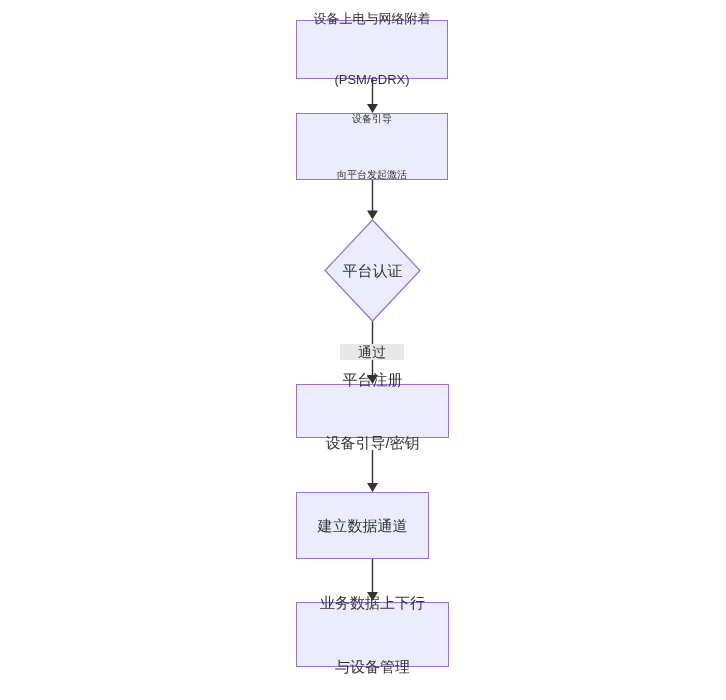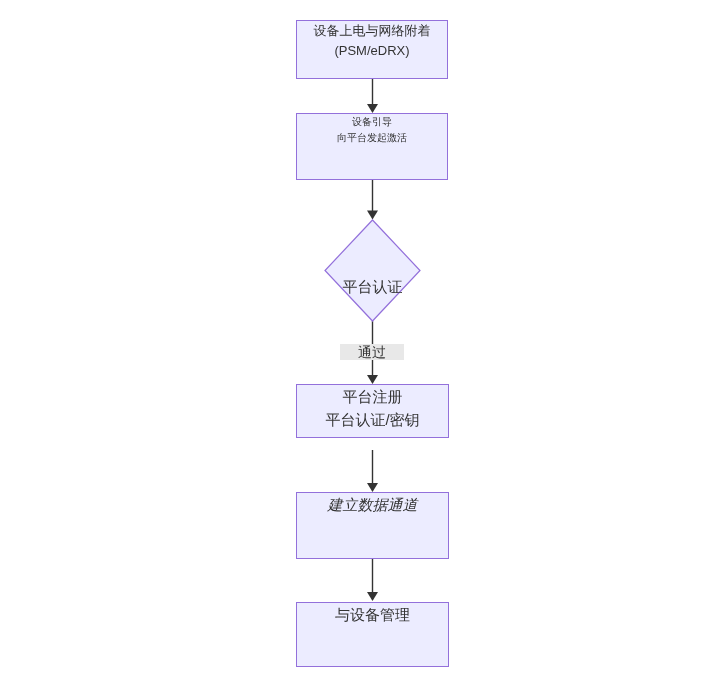--- a/index.html
+++ b/index.html
@@ -43,32 +43,34 @@
   }
   .node {
     position: absolute;
     box-sizing: border-box;
     background: var(--node-fill);
     border: 1px solid var(--node-border);
     color: var(--text);
     display: flex;
     flex-direction: column;
     align-items: center;
+    justify-content: center;
     text-align: center;
     line-height: 1.55;
+    gap: 40px;
   }
   #node-power    { left: 296px; top: 20px;  width: 152px; height: 59px; font-size: 13px; }
   #node-bootstrap{ left: 296px; top: 113px; width: 152px; height: 67px; font-size: 10px; }
   #node-register { left: 296px; top: 384px; width: 153px; height: 54px; font-size: 15px; }
-  #node-channel  { left: 296px; top: 492px; width: 153px; height: 67px; font-size: 15px; font-style: italic; }
+  #node-channel  { left: 296px; top: 492px; width: 133px; height: 67px; font-size: 15px; }
   #node-business { left: 296px; top: 602px; width: 153px; height: 65px; font-size: 15px; }
   .diamond-label {
     position: absolute;
     left: 322px;
-    top: 278px;
+    top: 262px;
     width: 101px;
     text-align: center;
     font-size: 15px;
     color: var(--text);
   }
   .edge-label {
     position: absolute;
     left: 372px;
     top: 344px;
     transform: translateX(-50%);
@@ -114,24 +116,25 @@
     <span>设备引导</span>
     <span>向平台发起激活</span>
   </div>
 
   <div class="diamond-label">平台认证</div>
 
   <div class="edge-label">通过</div>
 
   <div class="node" id="node-register">
     <span>平台注册</span>
-    <span>平台认证/密钥</span>
+    <span>设备引导/密钥</span>
   </div>
 
   <div class="node" id="node-channel">
     <span>建立数据通道</span>
   </div>
 
   <div class="node" id="node-business">
+    <span>业务数据上下行</span>
     <span>与设备管理</span>
   </div>
 
 </div>
 
 </body></html>

